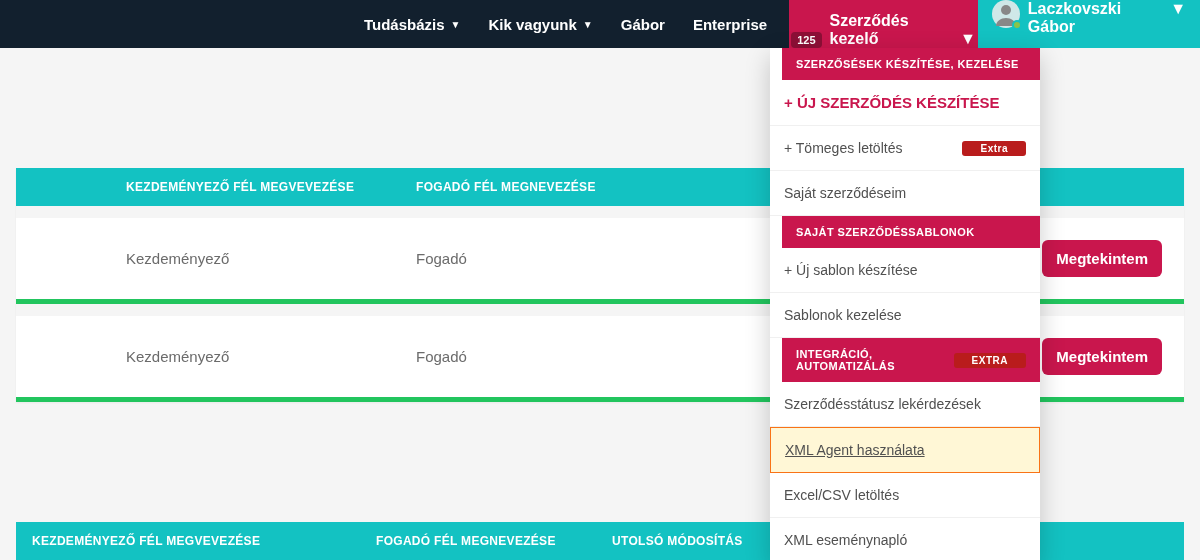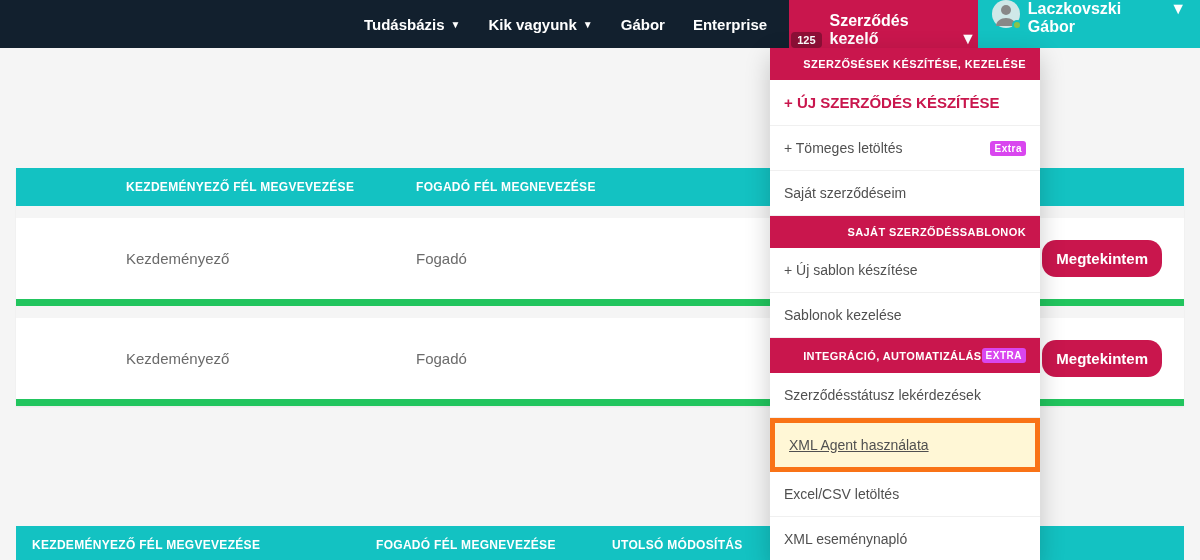--- a/index.html
+++ b/index.html
@@ -95,36 +95,36 @@
   }
   .col1 { padding-left: 110px; width: 400px; }
   .col2 { flex: 1; }
   .col4 { width: 160px; text-align: right; padding-right: 22px; }
 
   .row {
     display: flex;
     align-items: center;
     padding: 22px 0;
     background: #fff;
-    border-bottom: 7px solid #22c55e;
+    border-bottom: 5px solid #22c55e;
     color: #6b6b6b;
     font-size: 15px;
     margin-top: 12px;
   }
   .row .cell1 { padding-left: 110px; width: 400px; }
   .row .cell2 { flex: 1; }
   .row .cell4 { width: 160px; text-align: right; padding-right: 22px; }
   .btn-view {
     background: #c9164d;
     color: #fff;
     border: none;
     padding: 10px 14px;
     font-size: 15px;
     font-weight: 700;
-    border-radius: 14px;
+    border-radius: 6px;
     cursor: pointer;
   }
 
   .thead2 {
     display: flex;
     background: #13c2c2;
     color: #fff;
     font-size: 12px;
     font-weight: 700;
     letter-spacing: .3px;
@@ -150,47 +150,48 @@
   .dd-section-h {
     background: #c9164d;
     color: #fff;
     font-size: 11px;
     font-weight: 800;
     letter-spacing: .4px;
     padding: 10px 14px;
     text-transform: uppercase;
     display: flex;
     align-items: center;
-    justify-content: flex-end;
+    justify-content: flex-start;
+    margin-left: 12px;
   }
   .dd-item {
     padding: 14px 14px;
     border-bottom: 1px solid #f0f0f0;
     color: #505050;
     display: flex;
     justify-content: space-between;
     align-items: center;
     cursor: pointer;
   }
   .dd-item.primary {
     color: #c9164d;
     font-weight: 800;
     font-size: 15px;
   }
   .dd-item.highlight {
     background: #fff7d6;
-    border: 5px solid #f97316;
+    border: 1px solid #f97316;
     text-decoration: underline;
   }
   .extra-badge {
-    background: #d946ef;
+    background: #b91c1c;
     color: #fff;
     font-size: 10px;
     font-weight: 800;
-    padding: 2px 4px;
+    padding: 2px 18px;
     border-radius: 3px;
     letter-spacing: .5px;
   }
 </style>
 </head>
 <body>
 
 <div class="topbar">
   <div class="nav-item">
     <span>Tudásbázis</span>

